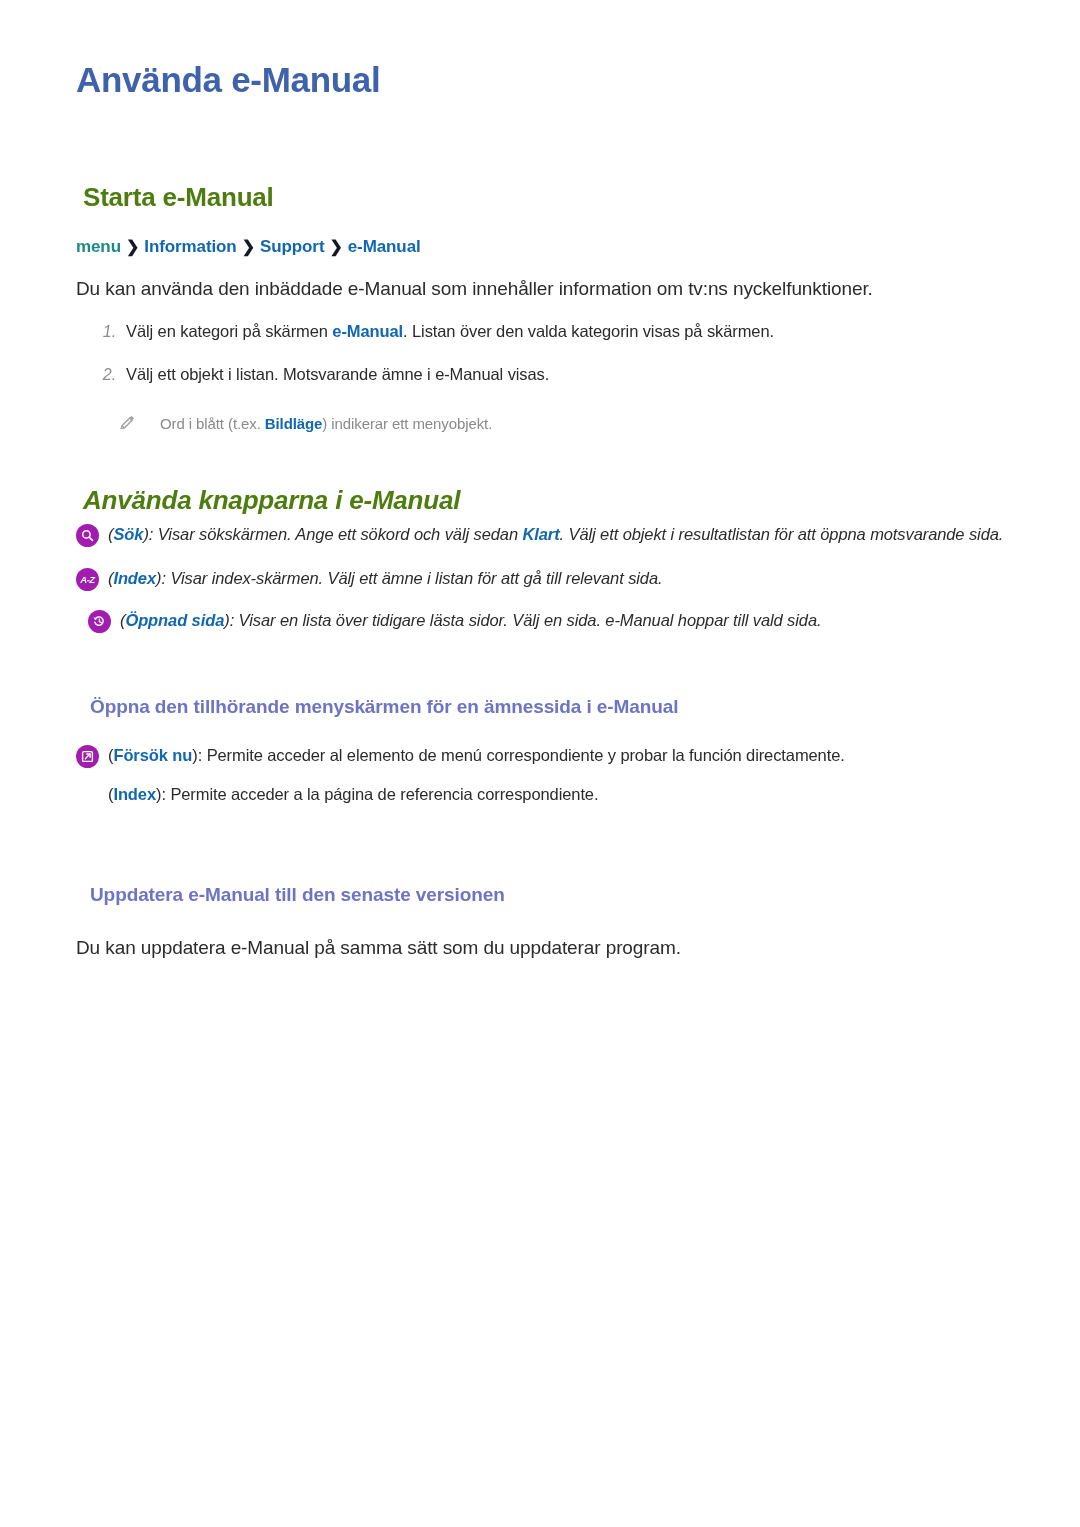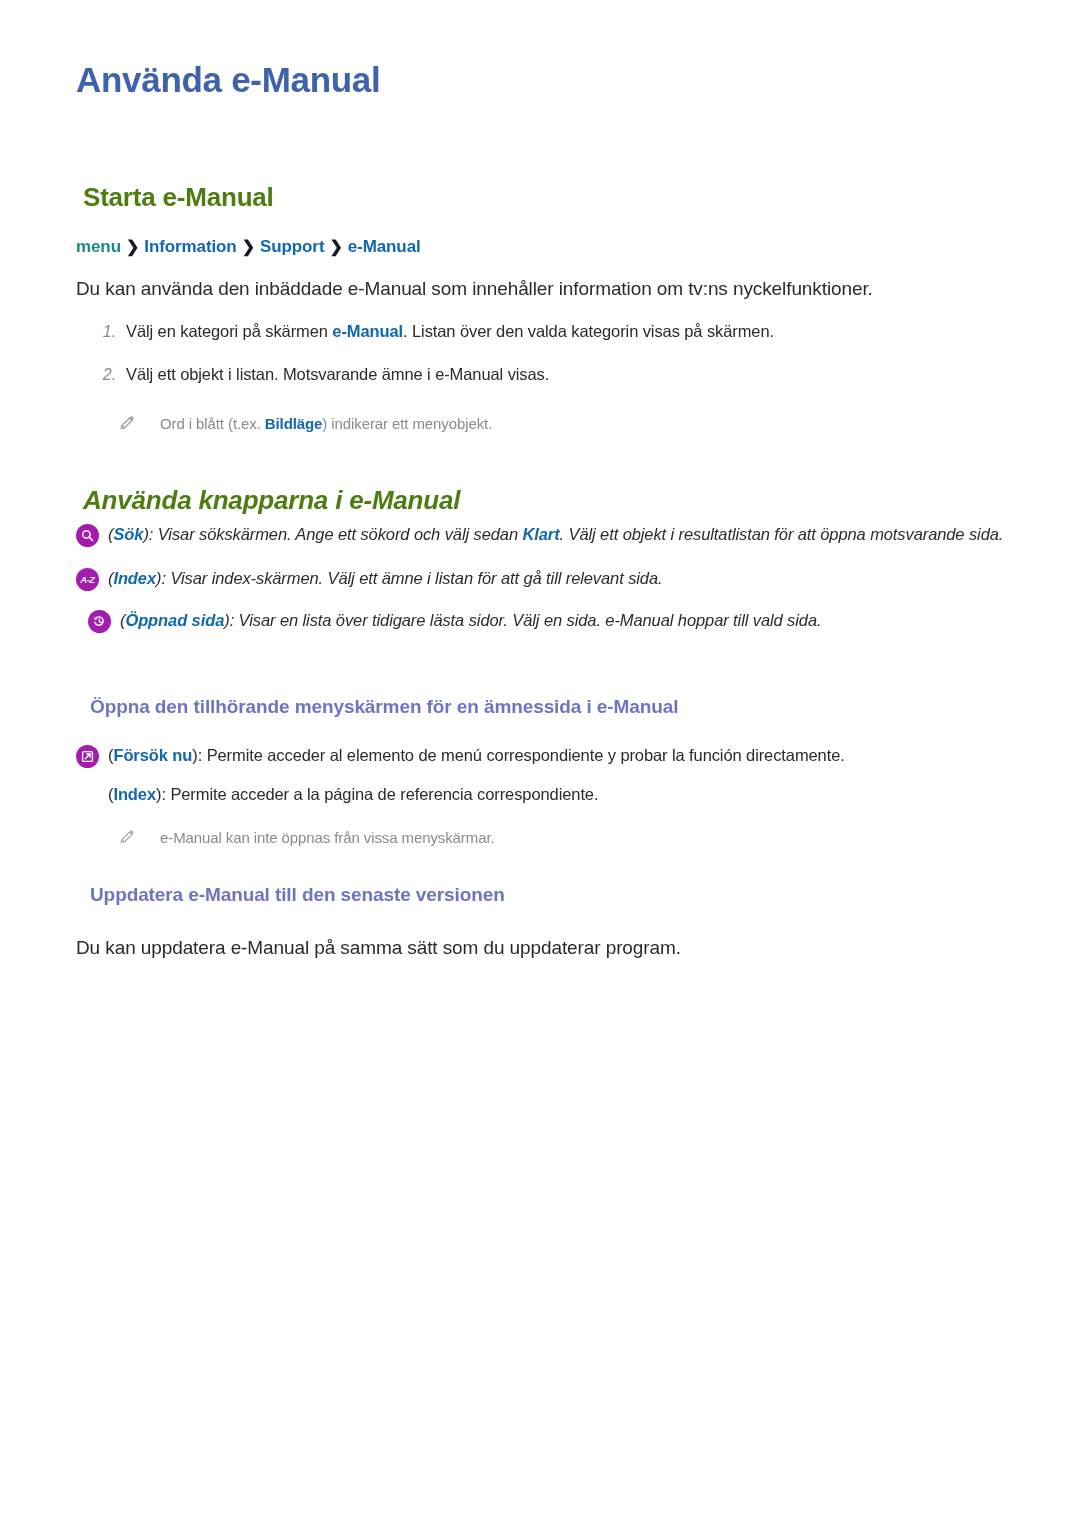--- a/index.html
+++ b/index.html
@@ -229,29 +229,20 @@
           <line x1="5.3" y1="9.7" x2="9.9" y2="5.1" stroke="#ffffff" stroke-width="1.4" stroke-linecap="round"></line>
           <path d="M6.8 5.0 L10.1 5.0 L10.1 8.3" fill="none" stroke="#ffffff" stroke-width="1.4" stroke-linecap="round" stroke-linejoin="round"></path>
         </svg>
       </span><span>(</span><span class="blue-term">Försök nu</span><span>): Permite acceder al elemento de menú correspondiente y probar la función directamente.</span>
     </div>
 
     <div class="icon-row" style="margin-top:15px; margin-left:32px;">
       <span>(</span><span class="blue-term">Index</span><span>): Permite acceder a la página de referencia correspondiente.</span>
     </div>
 
-    <div class="note" style="margin-top:20px; margin-left:84px;">
-      <span class="pencil-icon">
-        <svg width="18" height="18" viewBox="0 0 18 18">
-          <path d="M3.2 14.4 L4.0 11.6 L11.6 4.0 L14.0 6.4 L6.4 14.0 Z" fill="none" stroke="#a8a8a8" stroke-width="1.2"></path>
-          <path d="M11.6 4.0 L13.0 2.6 Q13.6 2.0 14.2 2.6 L15.4 3.8 Q16.0 4.4 15.4 5.0 L14.0 6.4 Z" fill="#a8a8a8"></path>
-          <path d="M4.0 11.6 L6.4 14.0" fill="none" stroke="#a8a8a8" stroke-width="1.1"></path>
-        </svg>
-      </span><span>e-Manual kan inte öppnas från vissa menyskärmar.</span>
-    </div>
   </div>
 
   <div style="position:absolute; left:76px; top:870px; width:930px;">
 
     <div class="h3">Uppdatera e-Manual till den senaste versionen</div>
 
     <div class="body-text" style="margin-top:28px;">Du kan uppdatera e-Manual på samma sätt som du uppdaterar program.</div>
   </div>
 
 </div>

